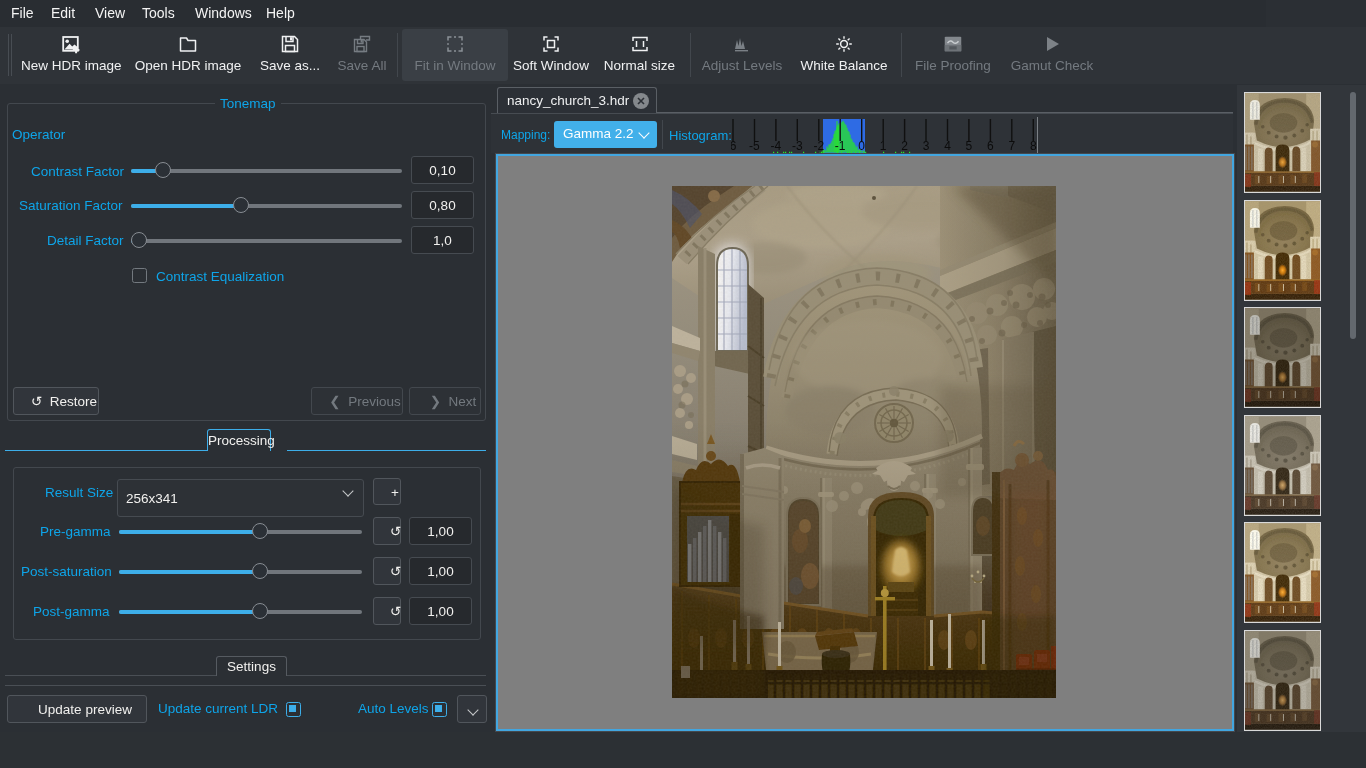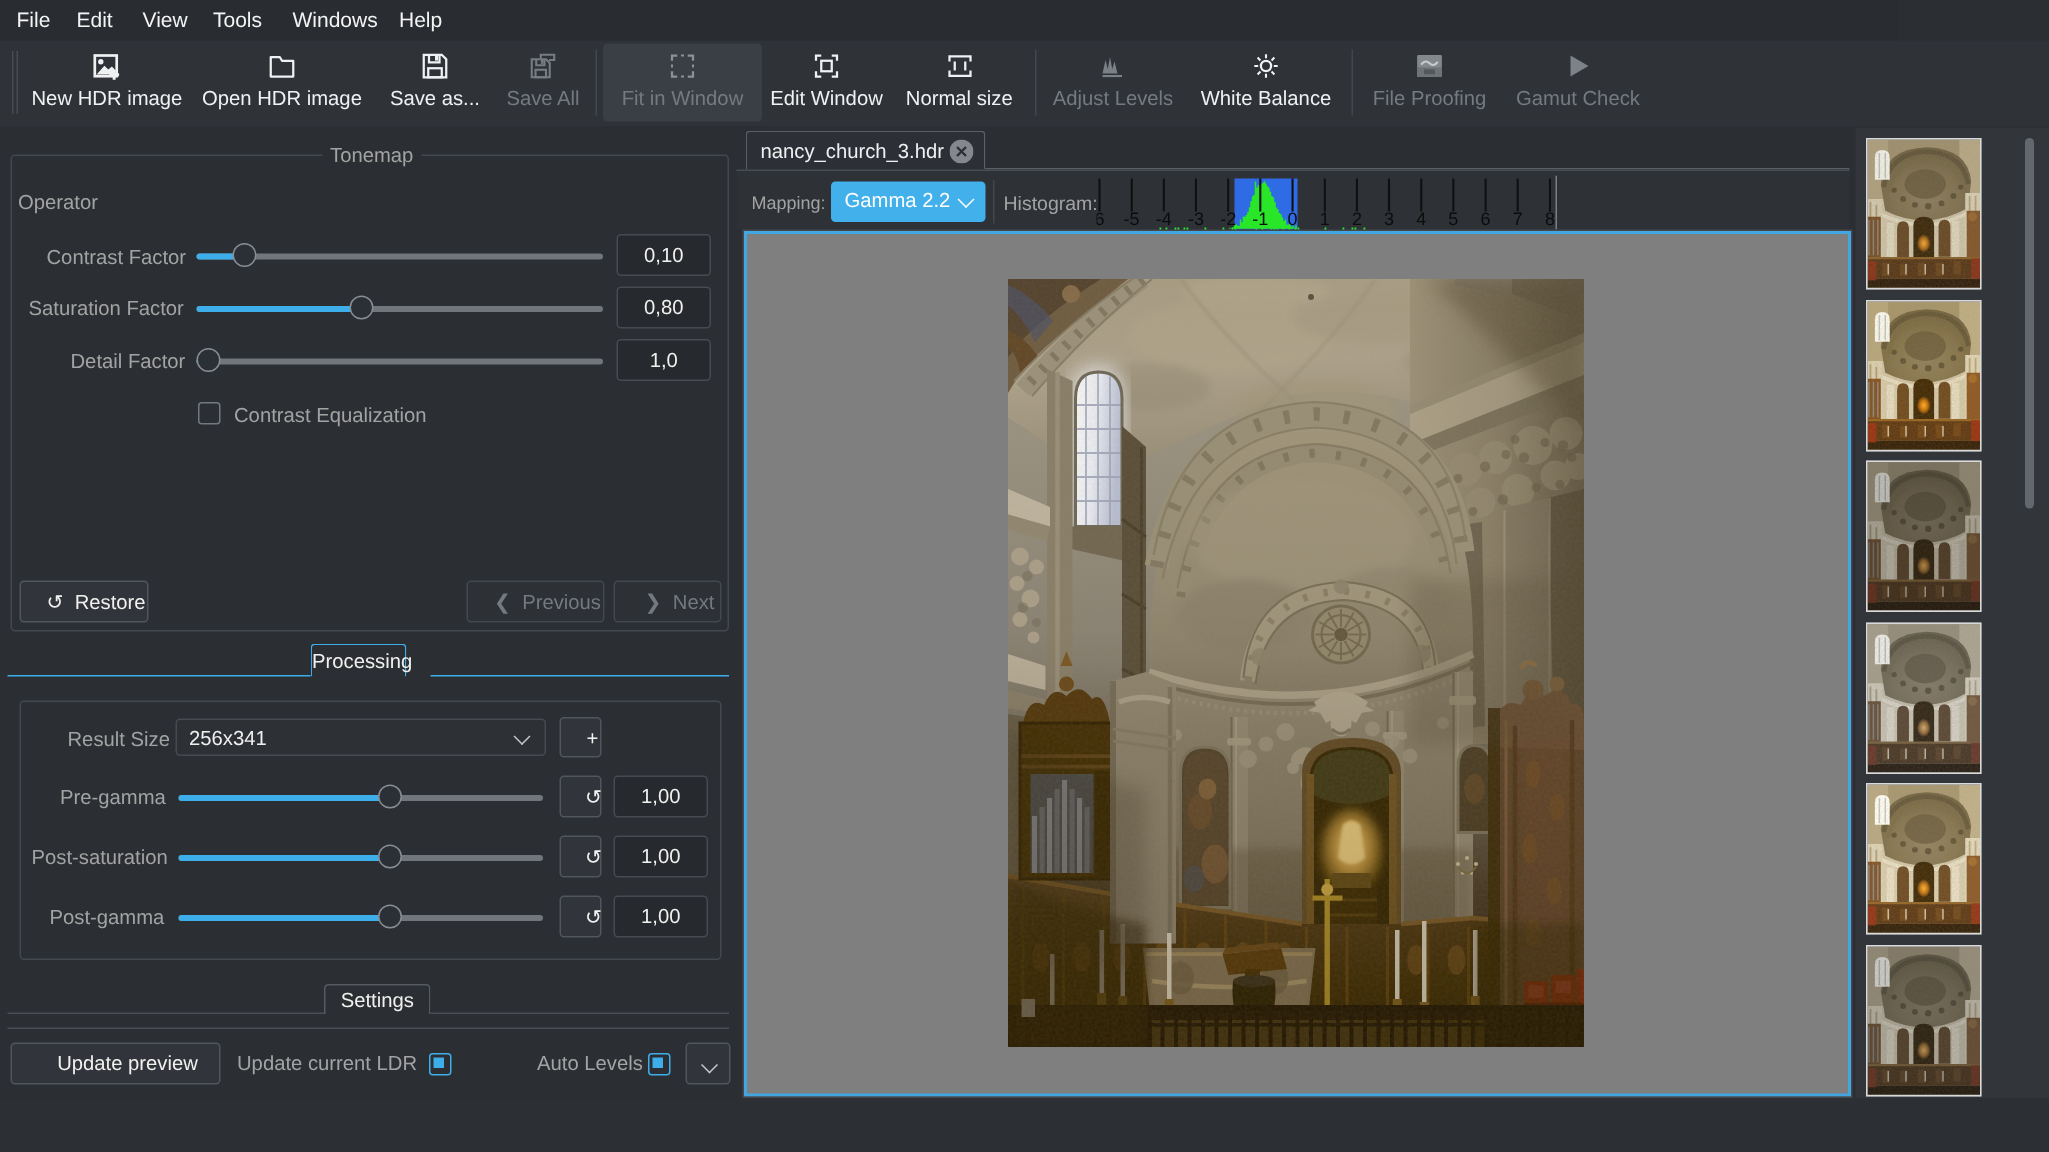--- a/index.html
+++ b/index.html
@@ -11,21 +11,21 @@
   
   #toolbar { position:absolute; left:0; top:27px; width:1366px; height:57px; background:#2f3338; }
   .tbtn { position:absolute; top:2px; height:52px; text-align:center; color:#f0f1f2; font-size:13.5px; }
   .tbtn .ic { display:block; margin:4px auto 3px auto; width:22px; height:22px; }
   .tbtn .lbl { display:block; margin-top:1px; white-space:nowrap; }
   .tbtn.dis { color:#747a80; }
   .tsep { position:absolute; top:6px; width:1px; height:44px; background:#42474d; }
   
   #ldock { position:absolute; left:0; top:85px; width:491px; height:683px; background:#2b2f34; }
   .group { position:absolute; border:1px solid #43484e; border-radius:3px; }
-  .lab { position:absolute; font-size:13.5px; color:#a3a3a3; white-space:nowrap; }
+  .lab { position:absolute; font-size:13.5px; color:#0ea5e9; white-space:nowrap; }
   .combo { position:absolute; background:#2d3136; border:1px solid #464b51; border-radius:3px; font-size:13.5px; color:#f1f0ee; }
   .combo .cv { position:absolute; left:8px; top:50%; transform:translateY(-50%); }
   .chev { position:absolute; width:8px; height:8px; border-right:1.6px solid #c6c8ca; border-bottom:1.6px solid #c6c8ca; transform:rotate(45deg); }
   .slider { position:absolute; height:17px; }
   .slider .track { position:absolute; left:0; right:0; top:7px; height:4px; background:#71767c; border-radius:2px; }
   .slider .fill { position:absolute; left:0; top:7px; height:4px; background:#3daee9; border-radius:2px; }
   .slider .hnd { position:absolute; top:0; width:16px; height:16px; border-radius:50%; background:#2b3036; border:1.4px solid #888d93; }
   .vbox { position:absolute; background:#26292d; border:1px solid #464b51; border-radius:3px; font-size:13.5px; text-align:center; color:#f1f0ee; }
   .vbox span { position:absolute; left:0; right:0; top:50%; transform:translateY(-50%); }
   .btn { position:absolute; background:#31353b; border:1px solid #51565c; border-radius:3px; font-size:13.5px; color:#f1f0ee; text-align:center; }
@@ -112,21 +112,21 @@
       </svg>
       <span class="lbl">Fit in Window</span>
     </div>
   <div class="tbtn" style="left:511px;width:80px">
       <svg class="ic" width="22" height="22" viewBox="0 0 22 22">
         <g fill="none" stroke="#f0f1f2" stroke-width="1.5">
           <path d="M4 7.5 V4 h3.5 M14.5 4 H18 v3.5 M18 14.5 V18 h-3.5 M7.5 18 H4 v-3.5"></path>
           <rect x="7.5" y="7.5" width="7" height="7"></rect>
         </g>
       </svg>
-      <span class="lbl">Edit Window</span>
+      <span class="lbl">Soft Window</span>
     </div>
   <div class="tbtn" style="left:597px;width:85px">
       <svg class="ic" width="22" height="22" viewBox="0 0 22 22">
         <g fill="none" stroke="#f0f1f2" stroke-width="1.5">
           <path d="M4 8 V4.5 h14 V8 M4 14 v3.5 h14 V14"></path>
           <path d="M7.5 8 v6 M14.5 8 v6"></path>
         </g>
       </svg>
       <span class="lbl">Normal size</span>
     </div>
@@ -215,21 +215,21 @@
   <div class="btn dis" style="left:409px;top:302px;width:72px;height:28px">
       <span class="c">❯&nbsp; Next</span>
     </div>
 
   <div class="tab" style="left:207px;top:344px;width:64px;height:22px;border-color:#3daee9;line-height:22px">Processing</div>
   <div class="hline" style="left:5px;top:365px;width:202px;background:#3daee9"></div>
   <div class="hline" style="left:287px;top:365px;width:199px;background:#3daee9"></div>
 
   <div class="group" style="left:13px;top:382px;width:468px;height:173px"></div>
   <div class="lab" style="left:45px;top:400px">Result Size</div>
-  <div class="combo" style="left:117px;top:394px;width:247px;height:25px">
+  <div class="combo" style="left:117px;top:394px;width:247px;height:38px">
       <span class="cv">256x341</span>
       <span class="chev" style="right:11px;top:7px"></span>
     </div>
   <div class="btn" style="left:373px;top:393px;width:28px;height:27px">
       <span class="c">+</span>
     </div>
 
   <div class="lab" style="left:40px;top:439px">Pre-gamma</div>
   <div class="slider" style="left:119px;top:438px;width:243px">
       <span class="track"></span>

